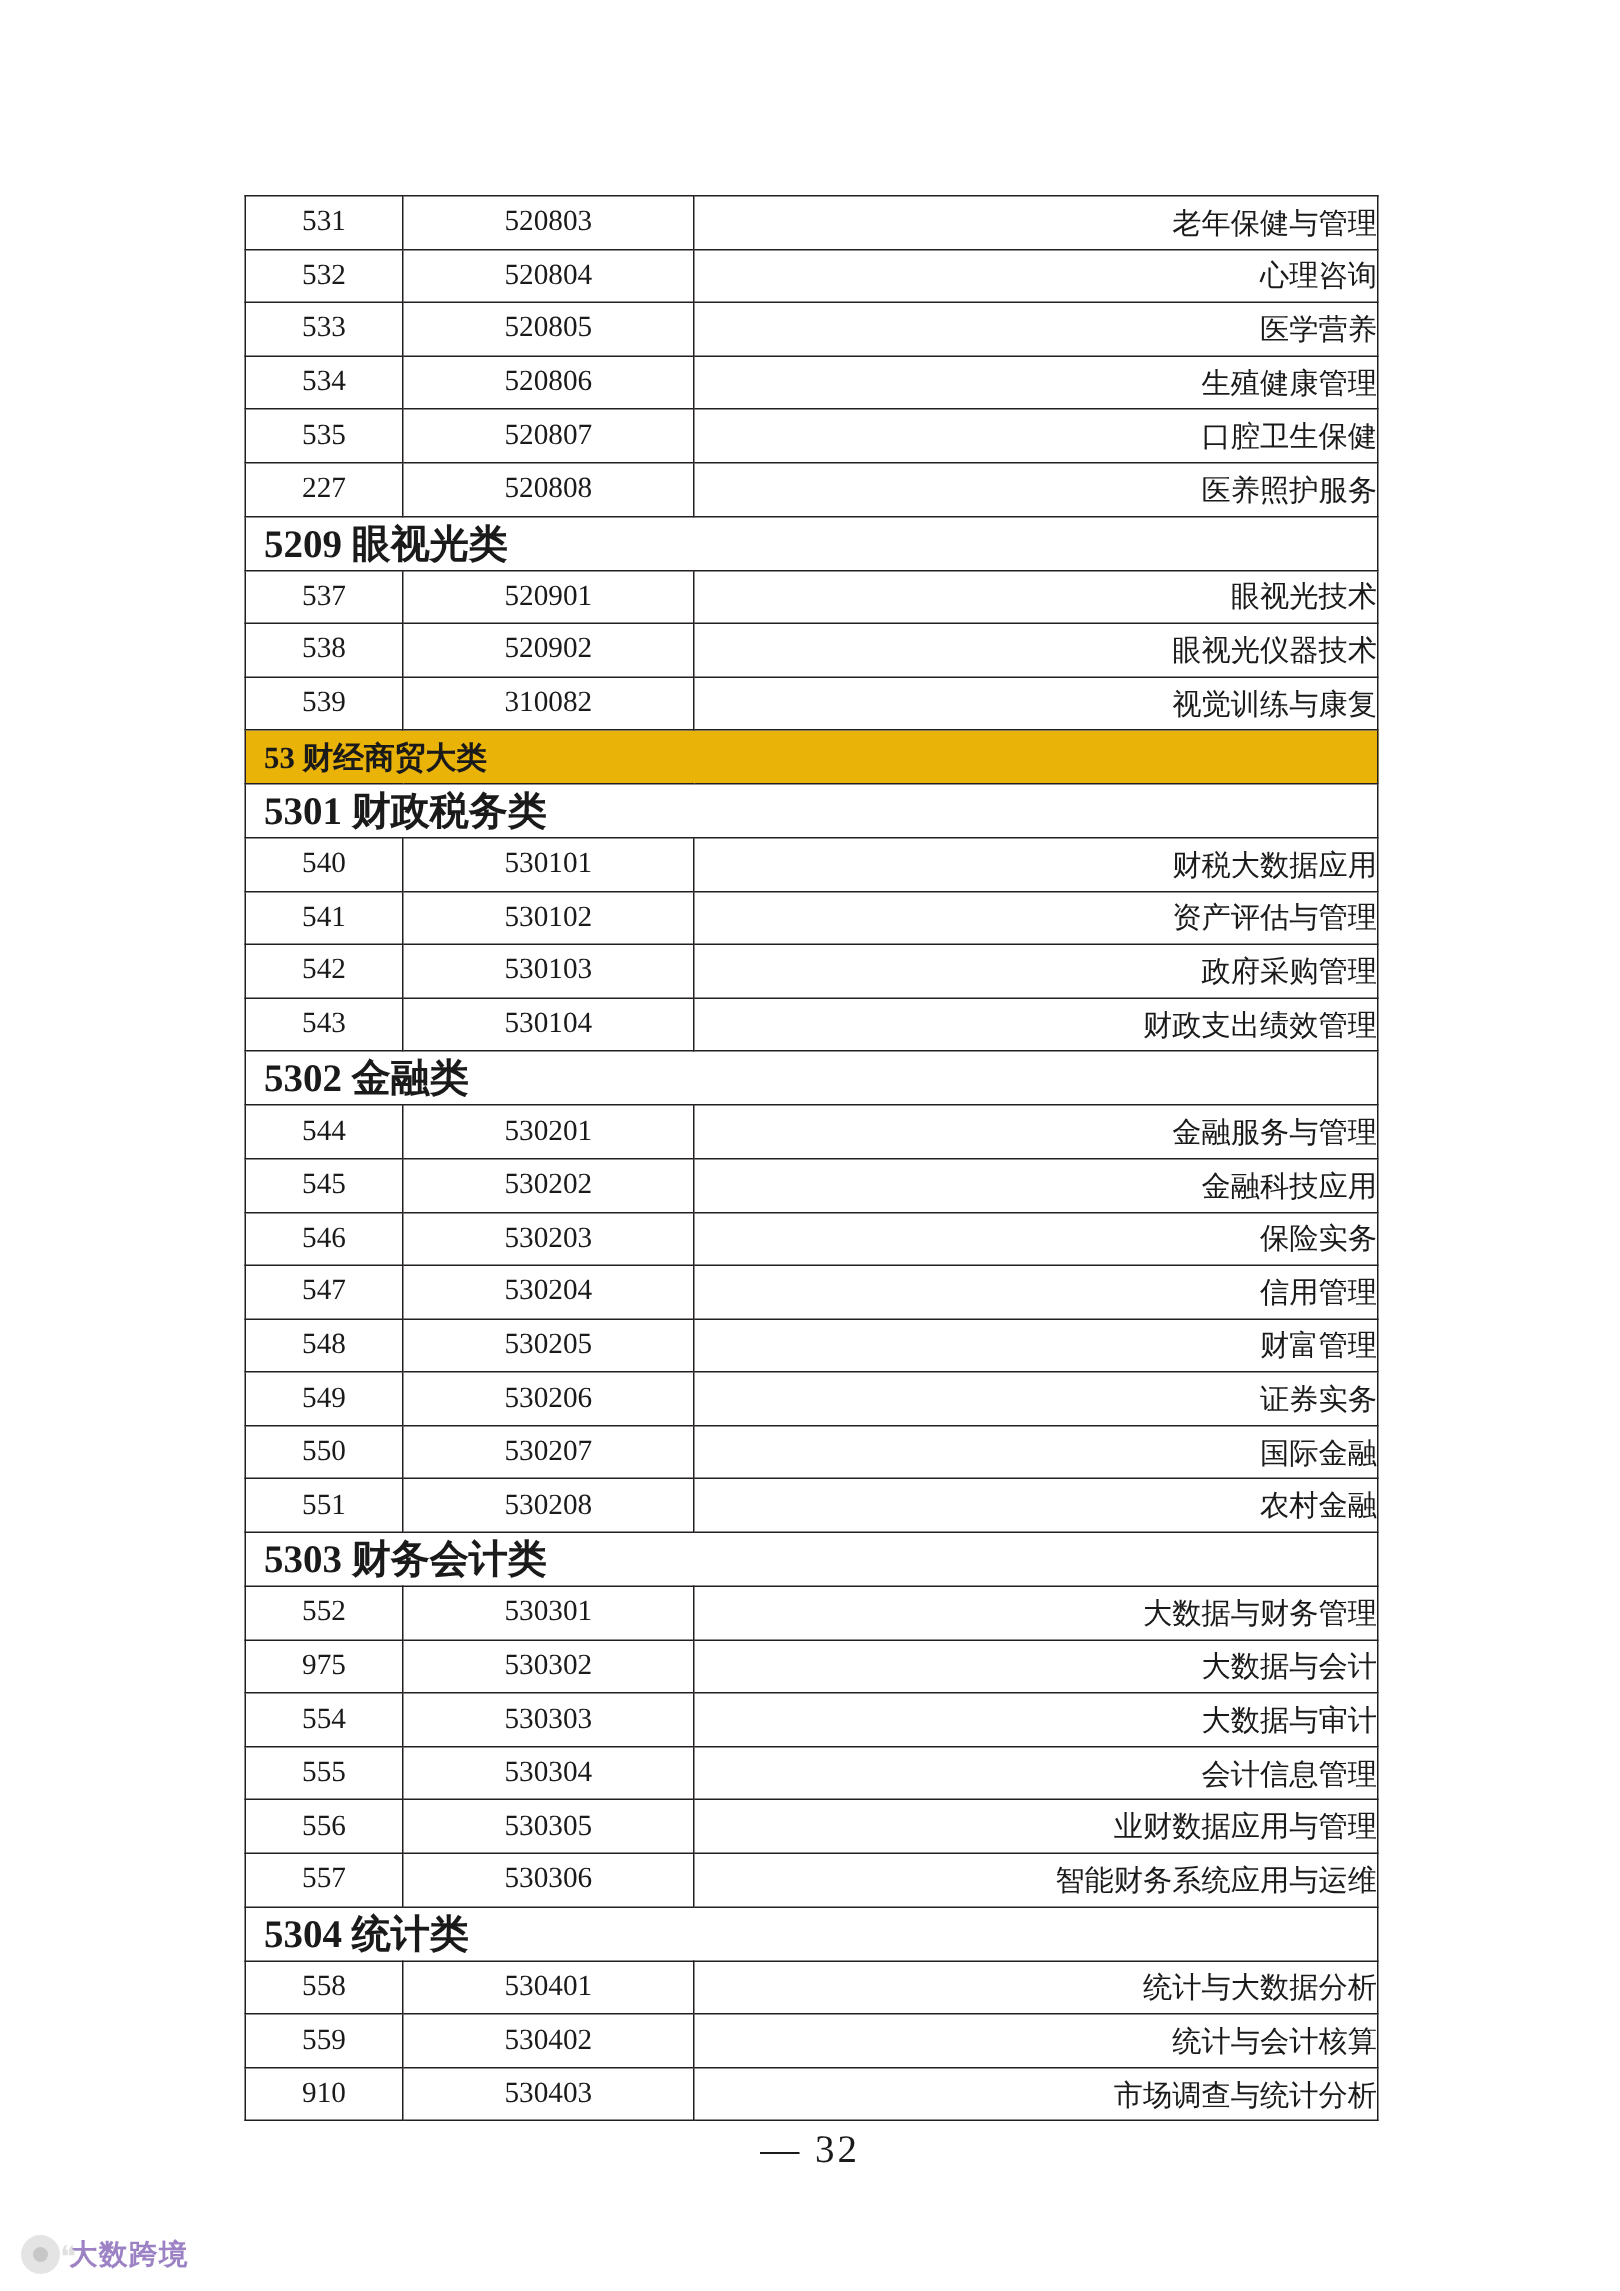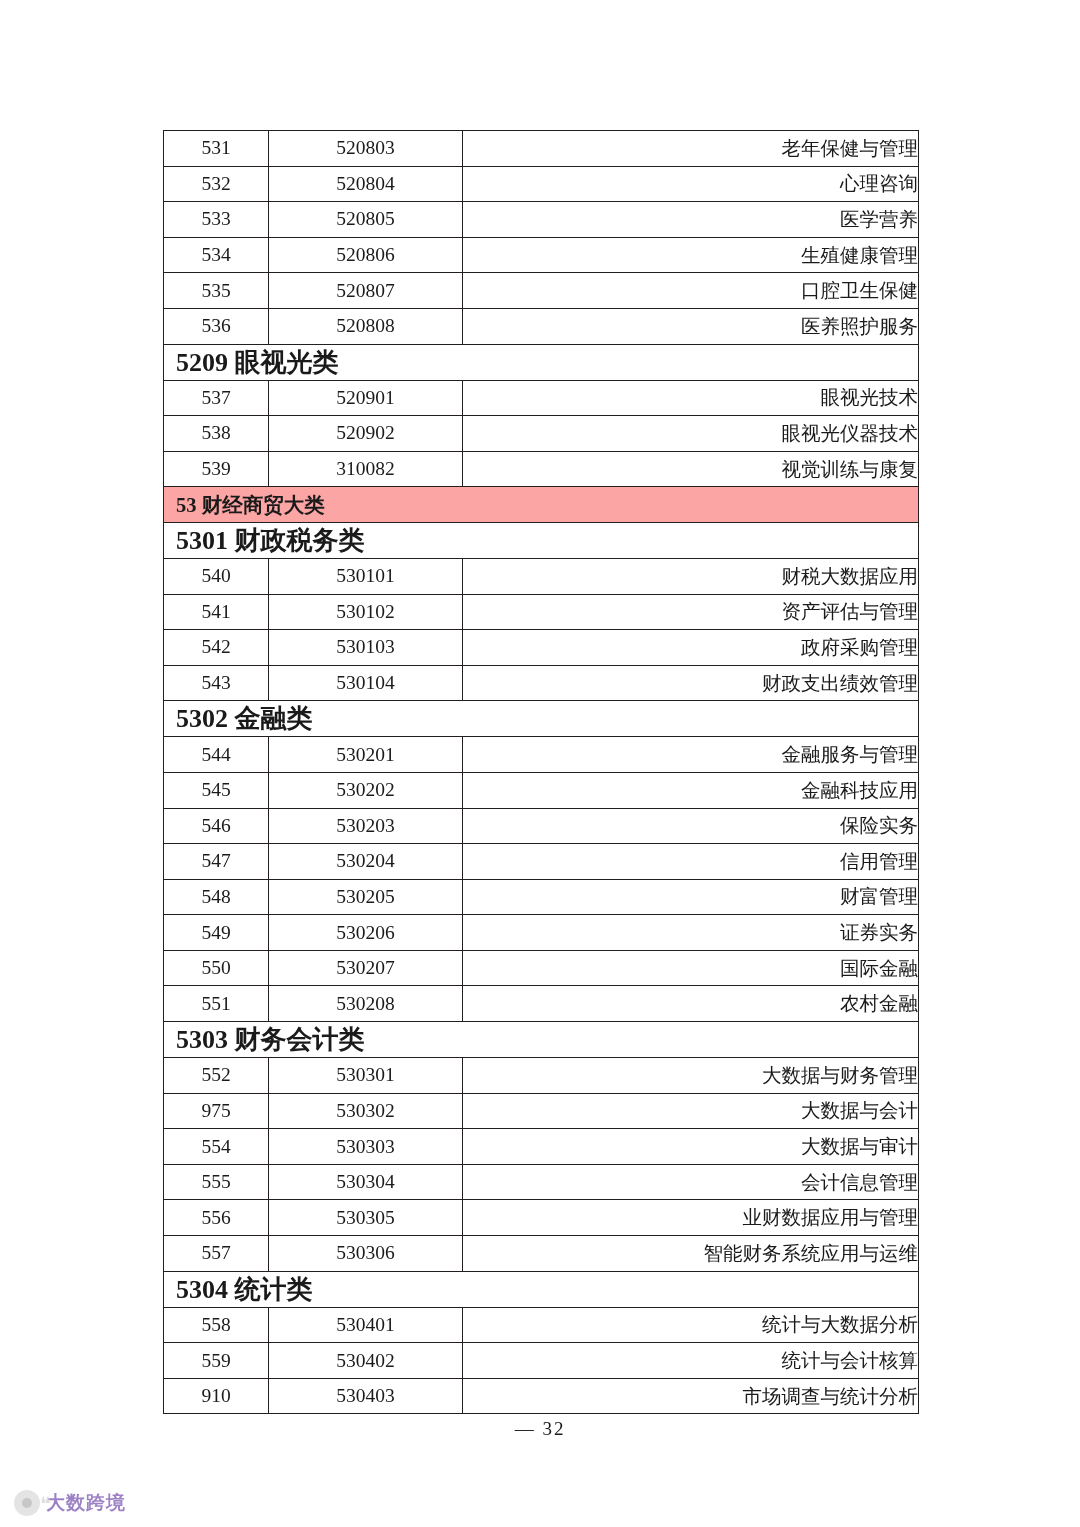--- a/index.html
+++ b/index.html
@@ -51,33 +51,33 @@
     text-align: right;
     padding-left: 14px;
   }
   tr.group td {
     font-weight: bold;
     font-size: 26px;
     padding-left: 12px;
     text-align: left;
   }
   tr.group-major td {
-    background: #fca5a5;
+    background: #eab308;
     font-weight: bold;
     font-size: 20.5px;
     padding-left: 12px;
     text-align: left;
   }
   .page-number {
     position: absolute;
     left: 0;
     top: 1418px;
     width: 1080px;
     text-align: center;
-    font-size: 19px;
+    font-size: 26px;
     color: #1a1a1a;
     letter-spacing: 2px;
   }
   .watermark {
     position: absolute;
     left: 14px;
     top: 1490px;
     display: flex;
     align-items: center;
     gap: 6px;
@@ -138,21 +138,21 @@
           <td class="col-num">534</td>
           <td class="col-code">520806</td>
           <td class="col-name">生殖健康管理</td>
         </tr>
         <tr>
           <td class="col-num">535</td>
           <td class="col-code">520807</td>
           <td class="col-name">口腔卫生保健</td>
         </tr>
         <tr>
-          <td class="col-num">536</td>
+          <td class="col-num">227</td>
           <td class="col-code">520808</td>
           <td class="col-name">医养照护服务</td>
         </tr>
         <tr class="group">
           <td colspan="3">5209 眼视光类</td>
         </tr>
         <tr>
           <td class="col-num">537</td>
           <td class="col-code">520901</td>
           <td class="col-name">眼视光技术</td>

